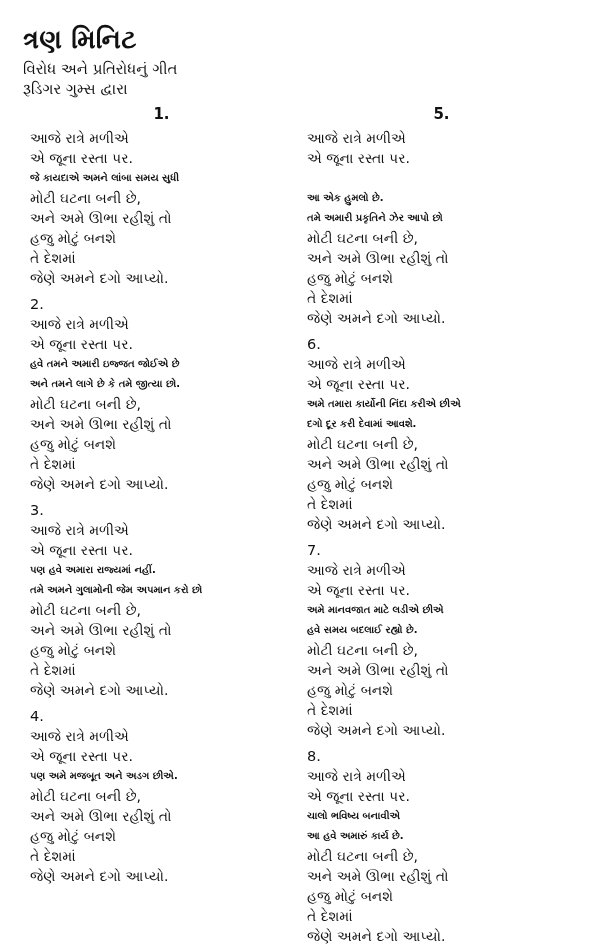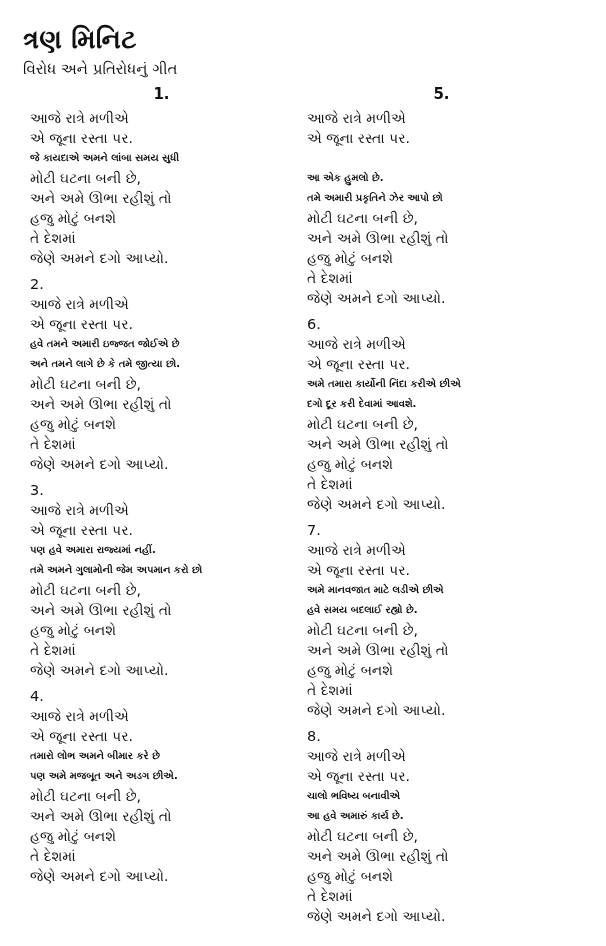--- a/index.html
+++ b/index.html
@@ -53,20 +53,21 @@
   }
   .line.num { font-size: 14.5px; }
 </style>
 </head>
 <body>
 
 <div class="page">
 
   <div class="doc-title">ત્રણ મિનિટ</div>
   <div class="doc-subtitle">વિરોધ અને પ્રતિરોધનું ગીત</div>
+  <div class="doc-byline">રૂડિગર ગુમ્સ દ્વારા</div>
 
   <div class="columns">
 
     <div class="col">
       <div class="col-header">1.</div>
 
       <div class="stanza">
         <div class="line">આજે રાત્રે મળીએ</div>
         <div class="line">એ જૂના રસ્તા પર.</div>
         <div class="line b">જે કાયદાએ અમને લાંબા સમય સુધી</div>
@@ -100,21 +101,20 @@
         <div class="line">અને અમે ઊભા રહીશું તો</div>
         <div class="line">હજુ મોટું બનશે</div>
         <div class="line">તે દેશમાં</div>
         <div class="line">જેણે અમને દગો આપ્યો.</div>
       </div>
 
       <div class="stanza">
         <div class="line num">4.</div>
         <div class="line">આજે રાત્રે મળીએ</div>
         <div class="line">એ જૂના રસ્તા પર.</div>
-        <div class="line b">તમારો લોભ અમને બીમાર કરે છે</div>
         <div class="line b">પણ અમે મજબૂત અને અડગ છીએ.</div>
         <div class="line">મોટી ઘટના બની છે,</div>
         <div class="line">અને અમે ઊભા રહીશું તો</div>
         <div class="line">હજુ મોટું બનશે</div>
         <div class="line">તે દેશમાં</div>
         <div class="line">જેણે અમને દગો આપ્યો.</div>
       </div>
     </div>
 
     <div class="col right">

